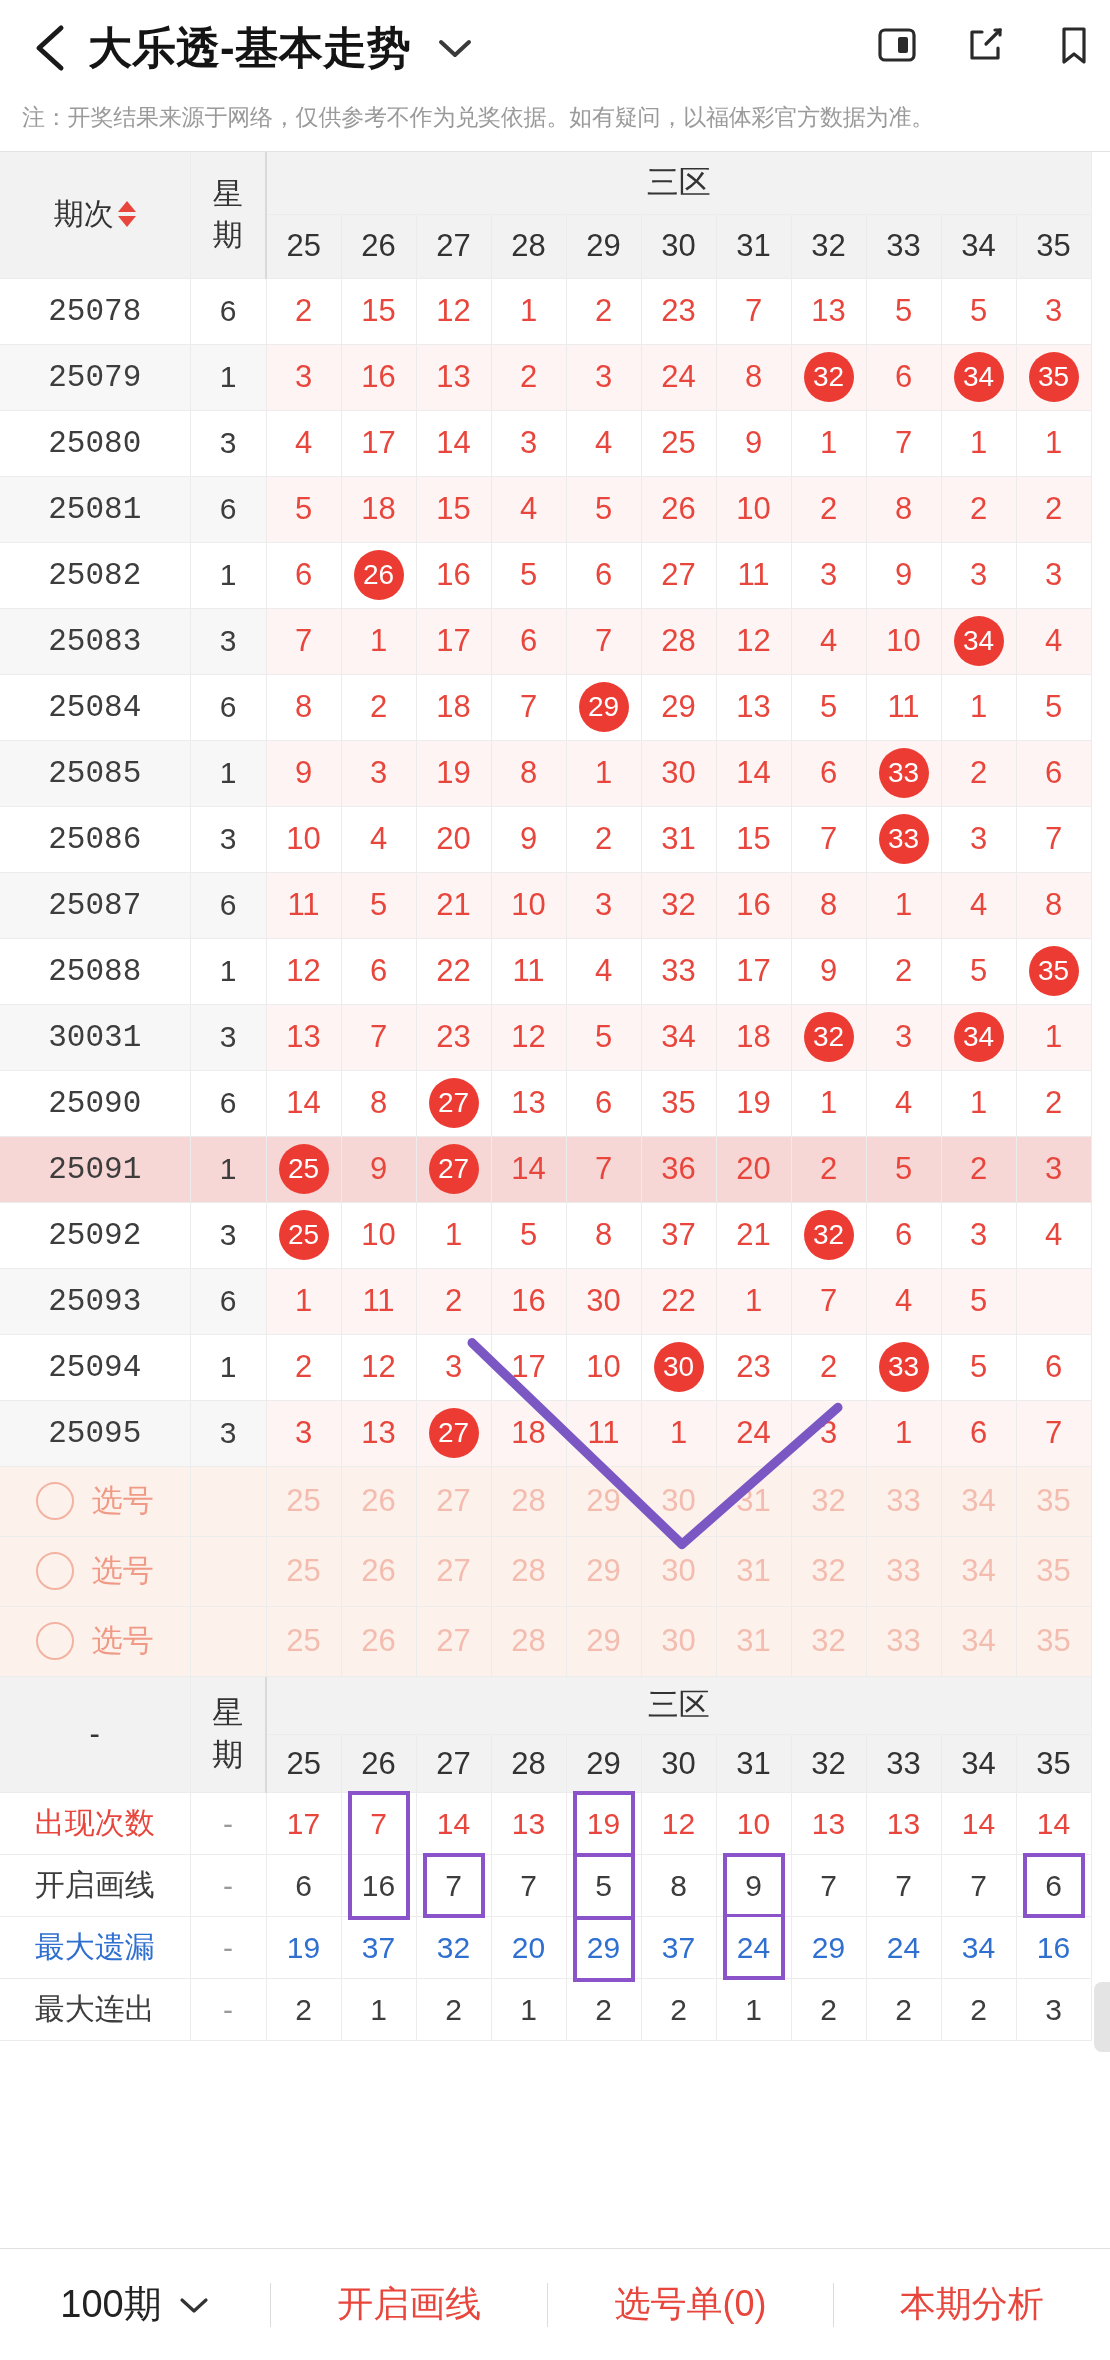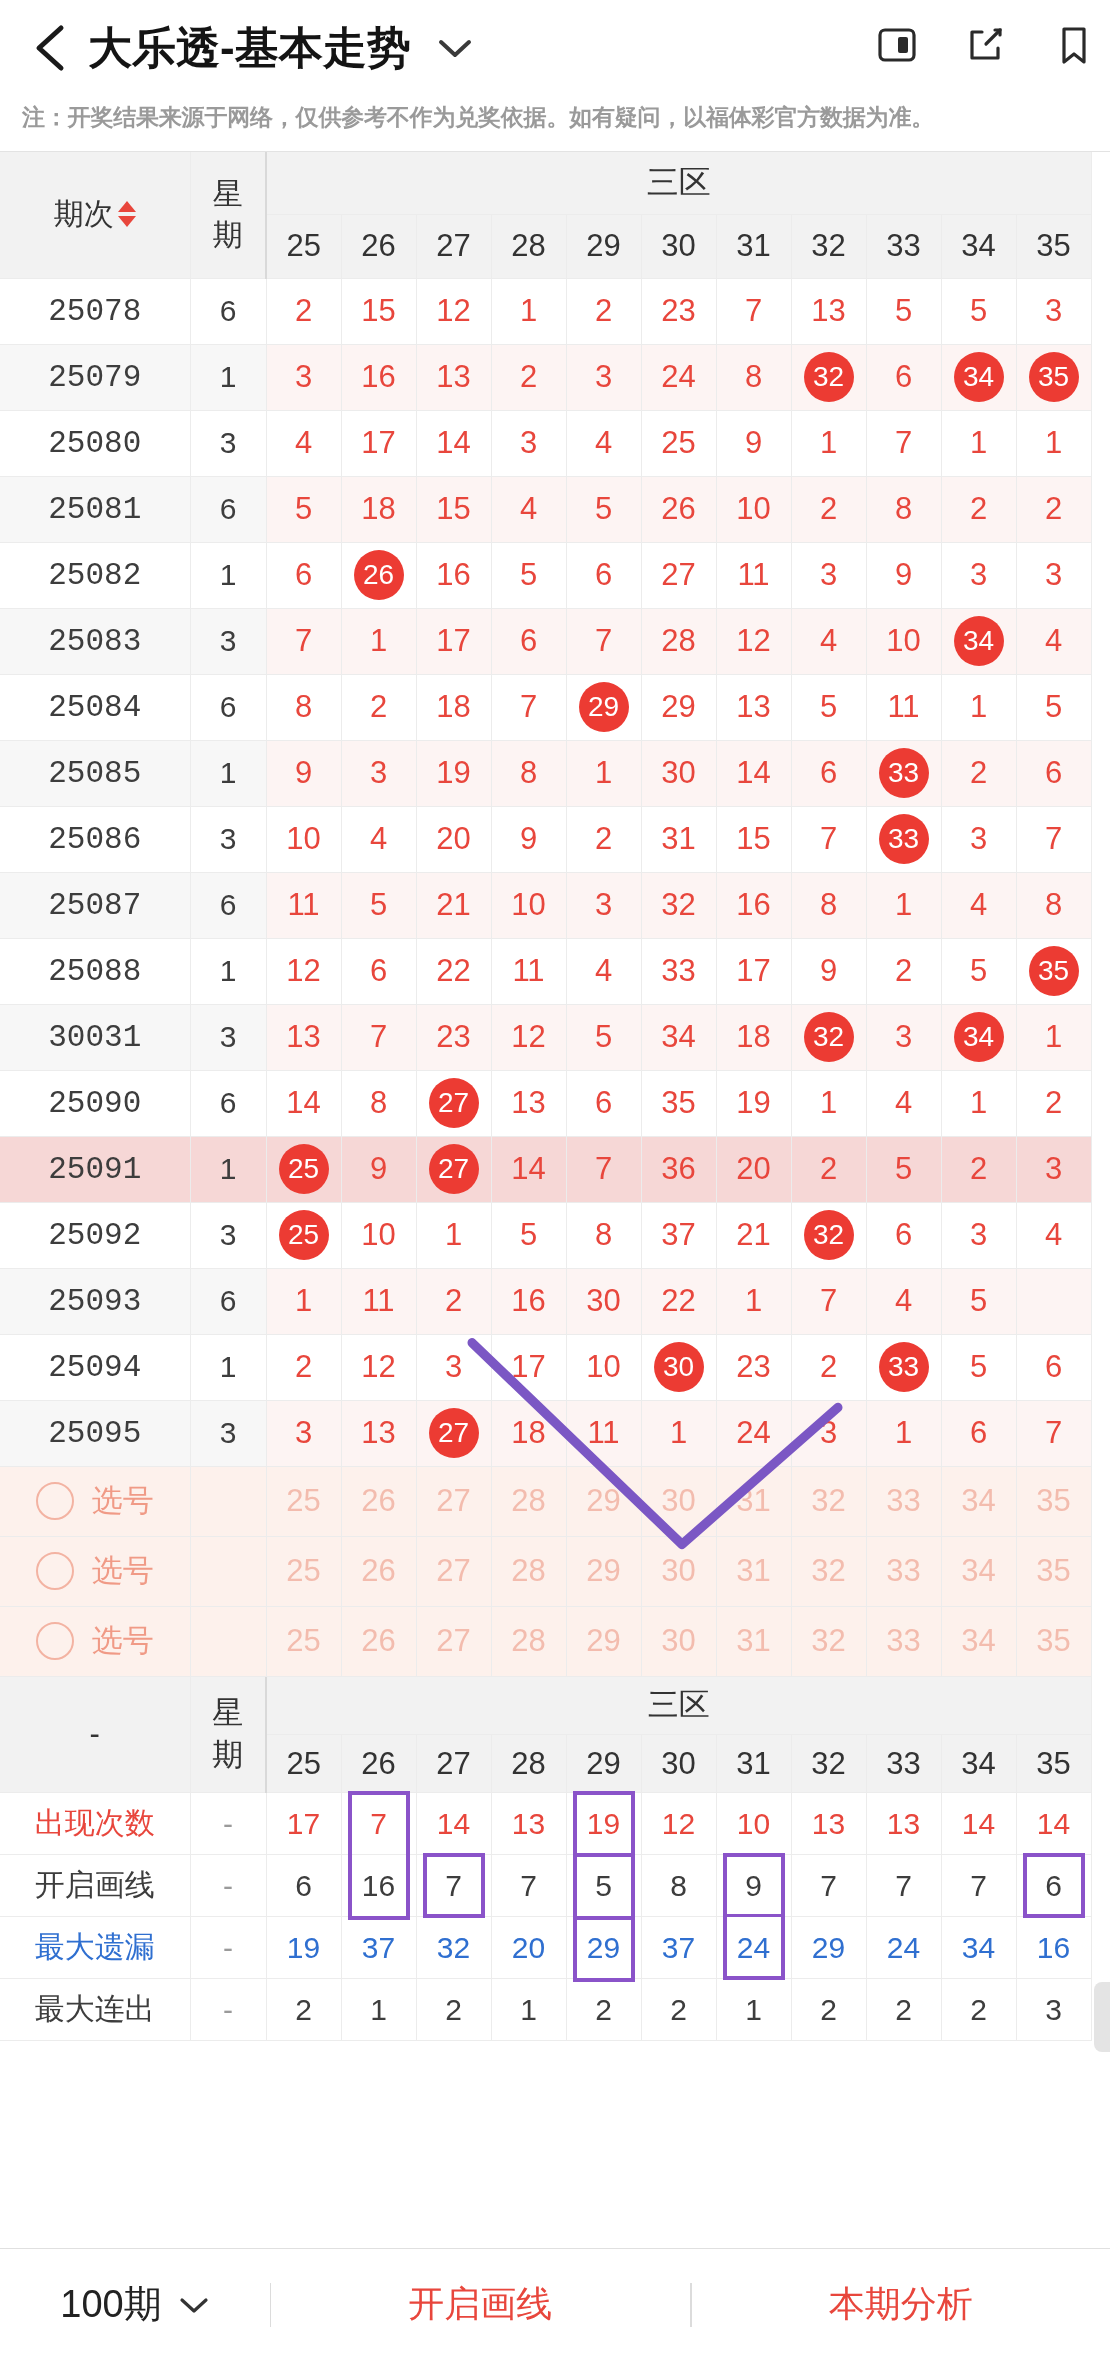--- a/index.html
+++ b/index.html
@@ -55,21 +55,20 @@
     display: flex; align-items: center; justify-content: center;
   }
 
   
   .note {
     font-size: 23px;
     color: #9a9a9a;
     padding: 6px 22px 18px 22px;
     white-space: nowrap;
     letter-spacing: -0.2px;
-    font-weight: bold;
   }
 
   
   .table-wrap {
     position: relative;
     width: 1110px;
     border-top: 1px solid #e3e3e3;
   }
   table.grid {
     border-collapse: collapse;
@@ -778,17 +777,18 @@
       <span>100期</span>
       <span class="cv">
         <svg width="32" height="20" viewBox="0 0 32 20">
           <polyline points="4,5 16,16 28,5" fill="none" stroke="#333" stroke-width="3.2" stroke-linecap="round" stroke-linejoin="round"></polyline>
         </svg>
       </span>
     </div>
     <div class="bb-sep"></div>
     <div class="bb-item">开启画线</div>
     <div class="bb-sep"></div>
+    <div class="bb-item">选号单(0)</div>
     <div class="bb-sep"></div>
     <div class="bb-item">本期分析</div>
   </div>
 
 </div>
 
 </body></html>

